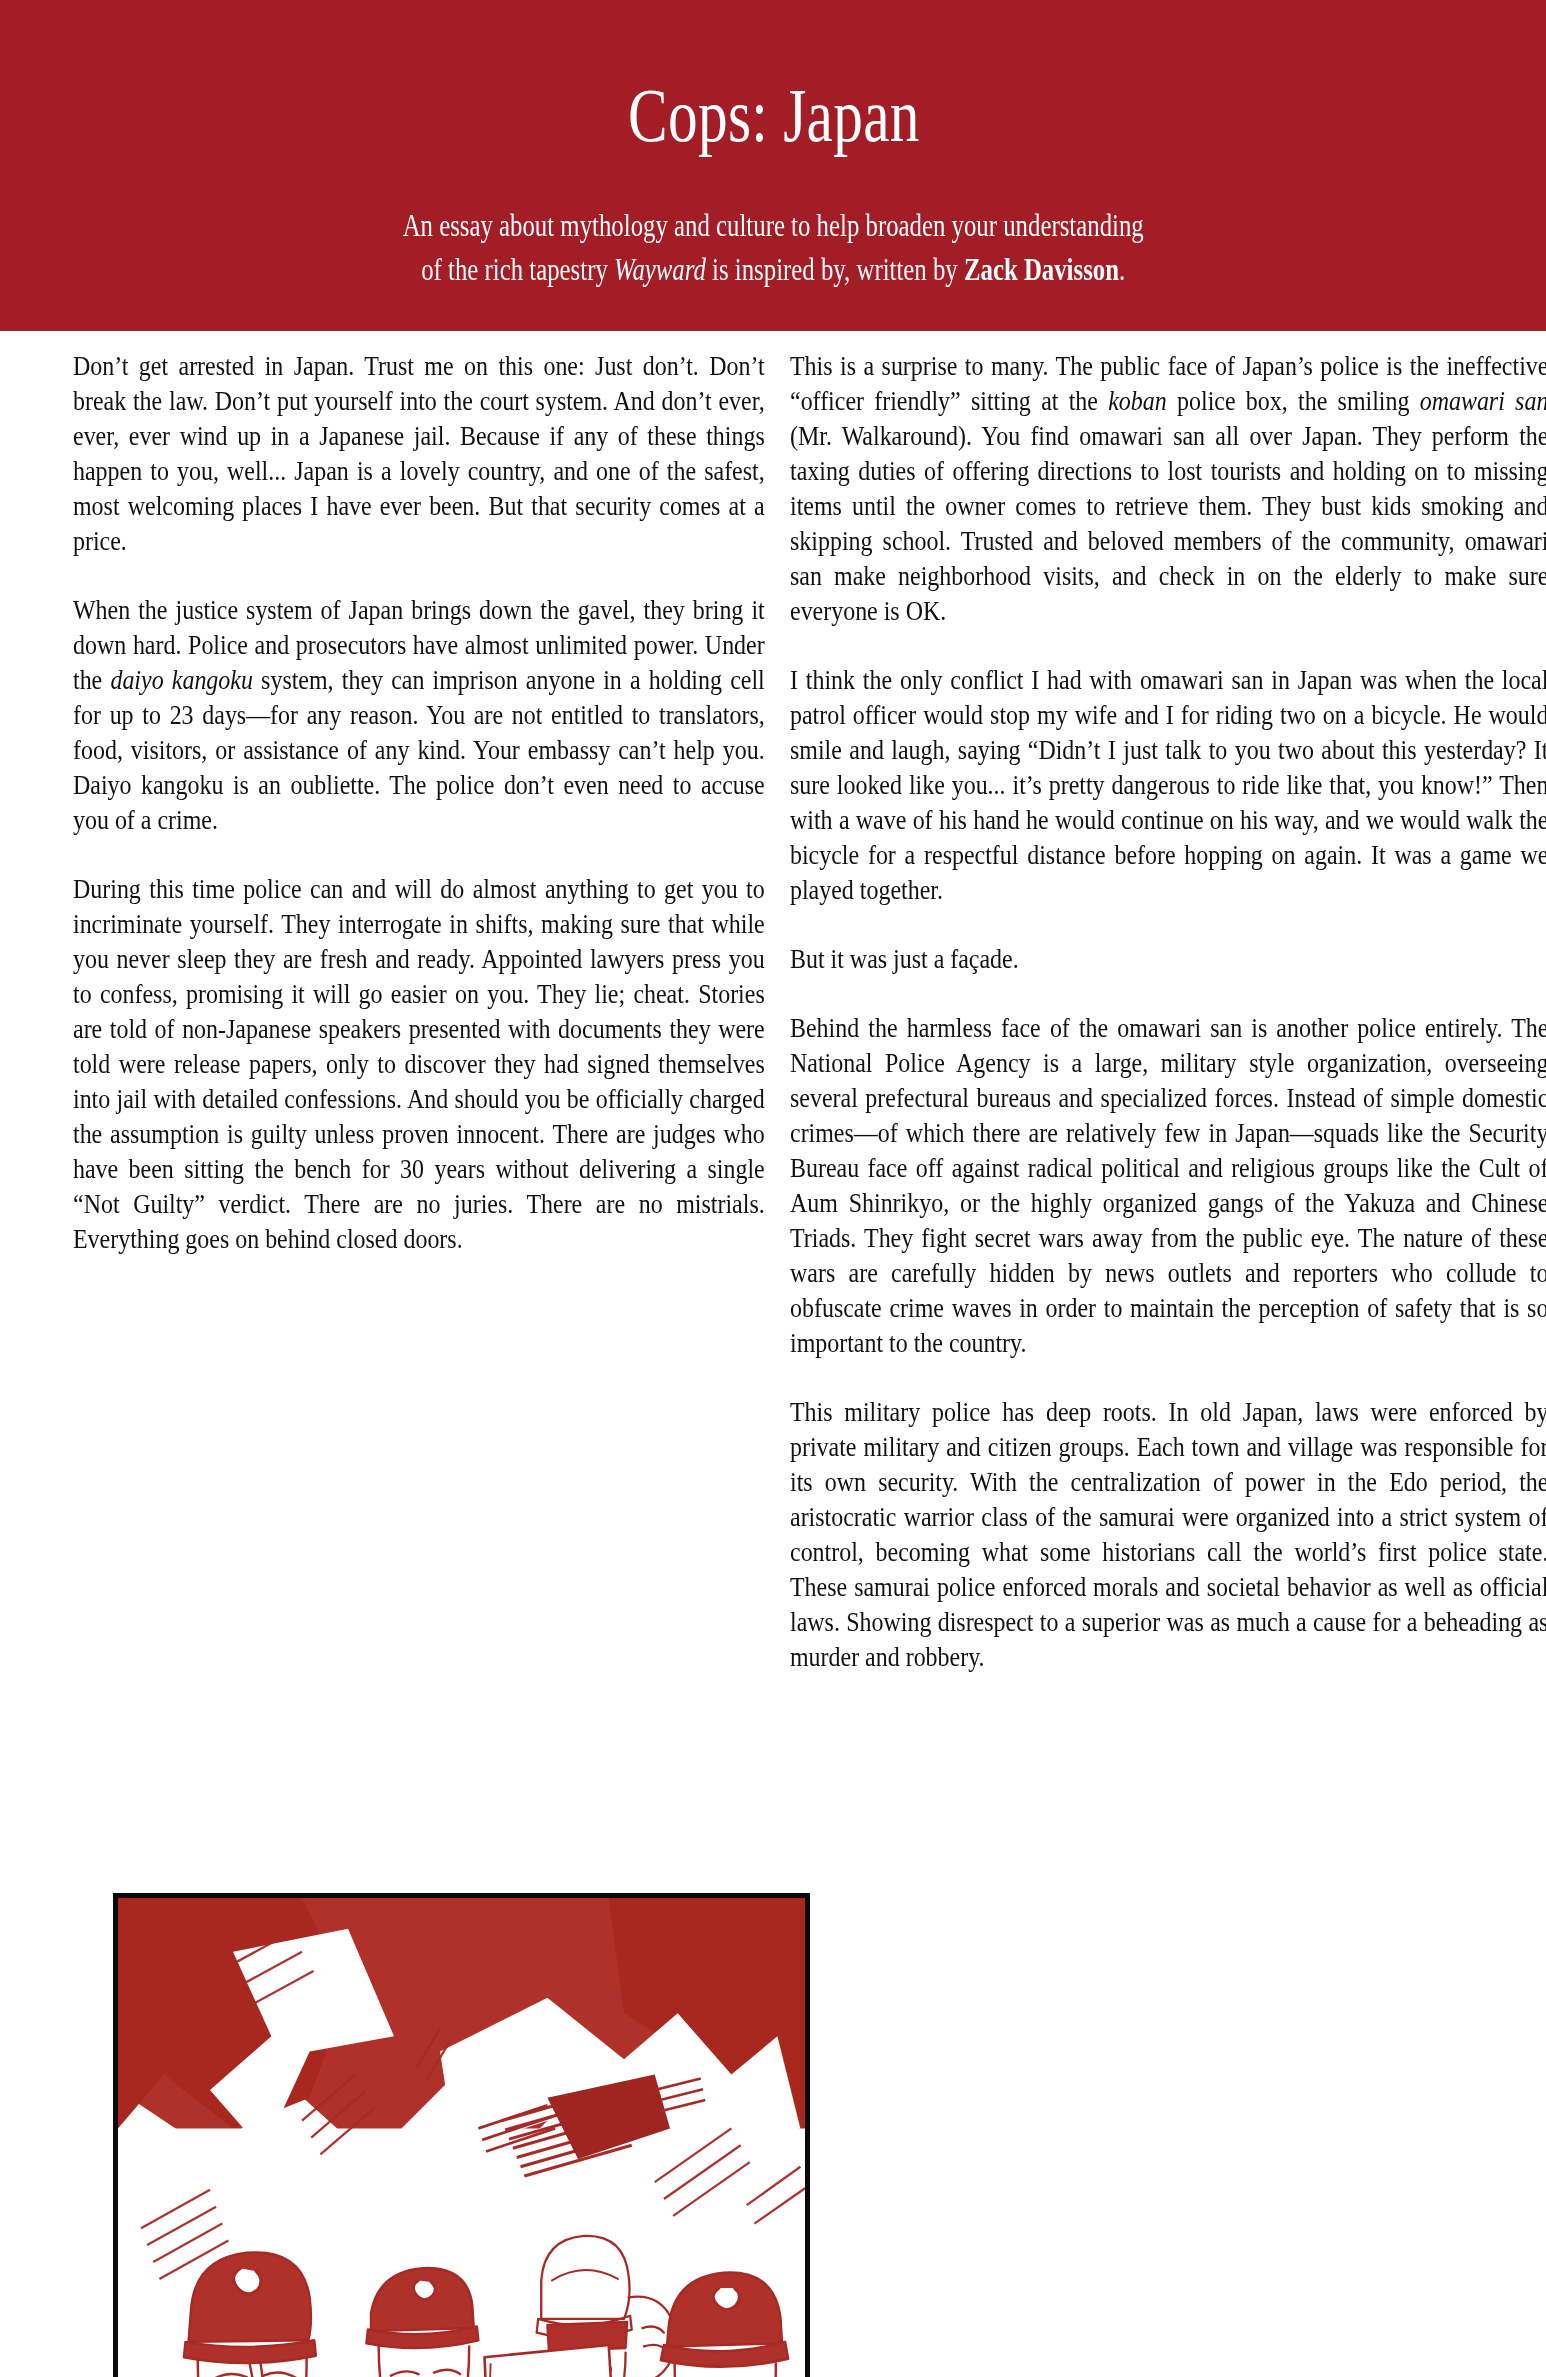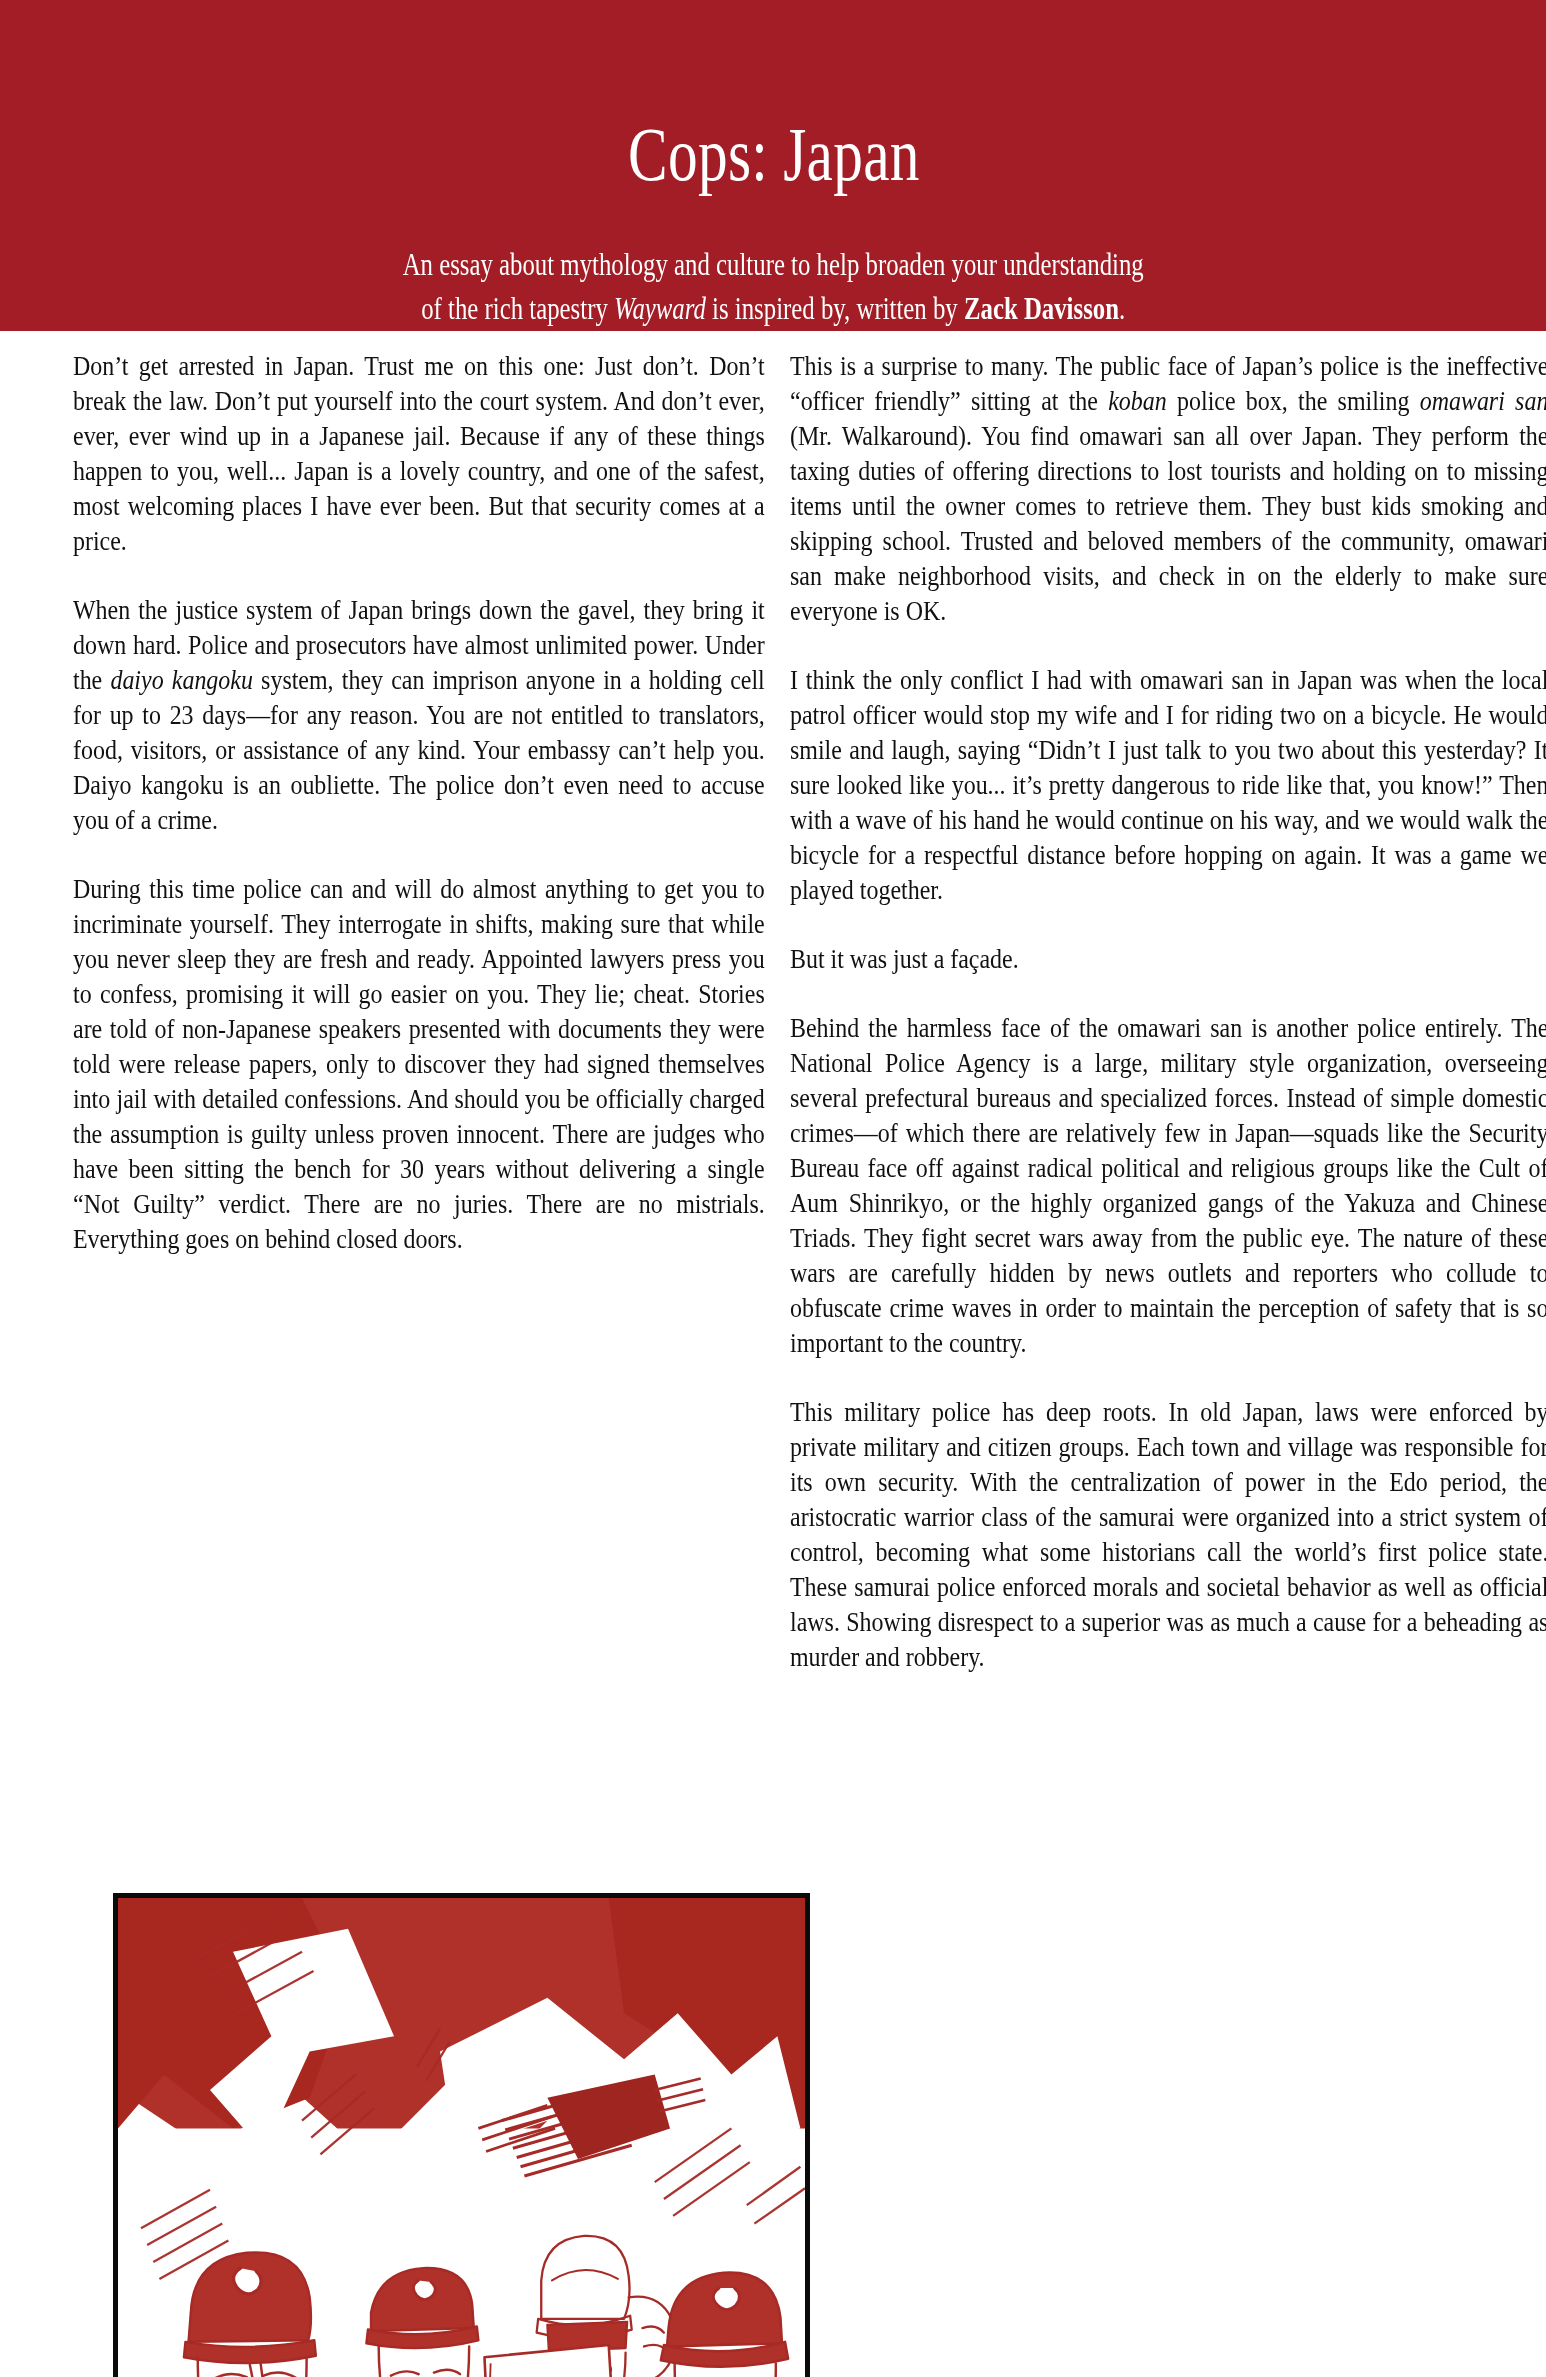--- a/index.html
+++ b/index.html
@@ -16,21 +16,21 @@
 
   
   #header-band {
     width: 1547px;
     height: 331px;
     background: #A21D26;
     box-sizing: border-box;
     display: flex;
     flex-direction: column;
     align-items: center;
-    justify-content: flex-end;
+    justify-content: center;
     padding-top: 37px;
   }
   #page-title {
     color: #ffffff;
     font-family: "Liberation Serif", "DejaVu Serif", serif;
     font-size: 76px;
     line-height: 1.05;
     font-weight: 400;
     letter-spacing: 0.4px;
     transform: scaleX(0.78);

